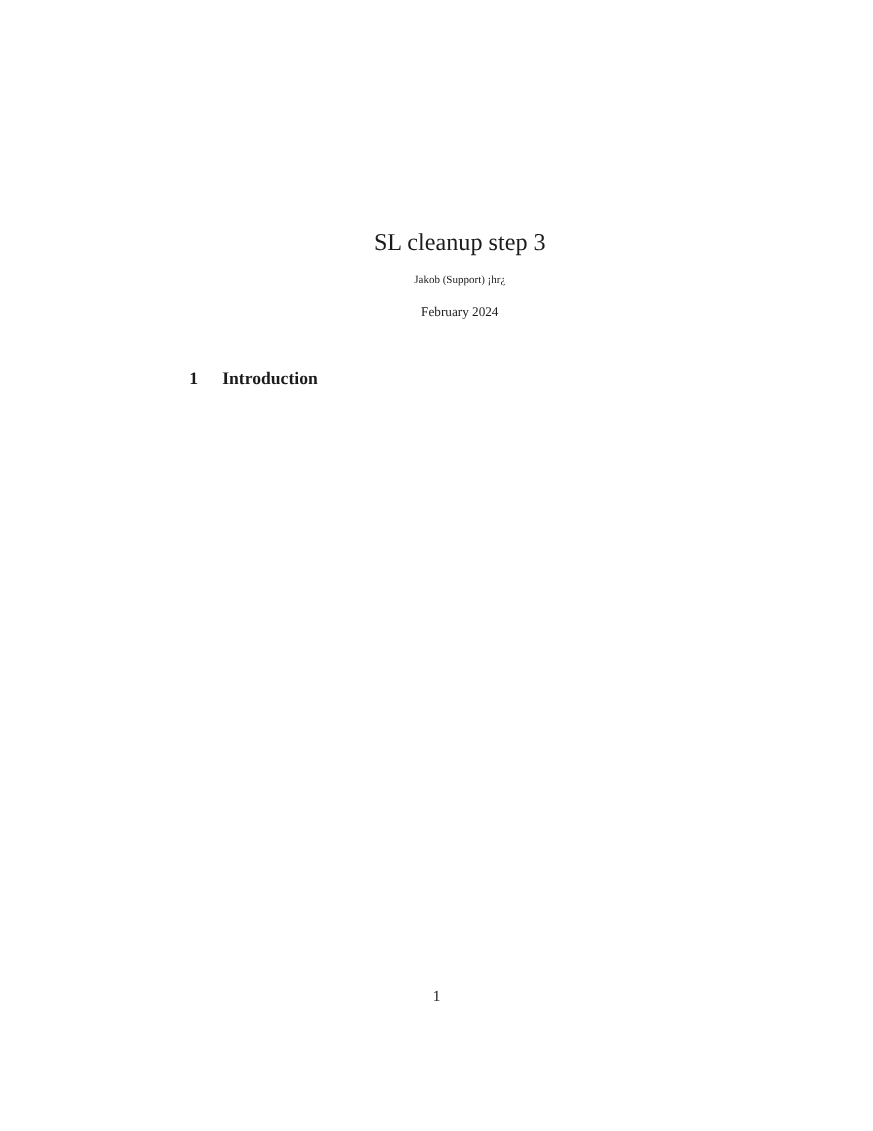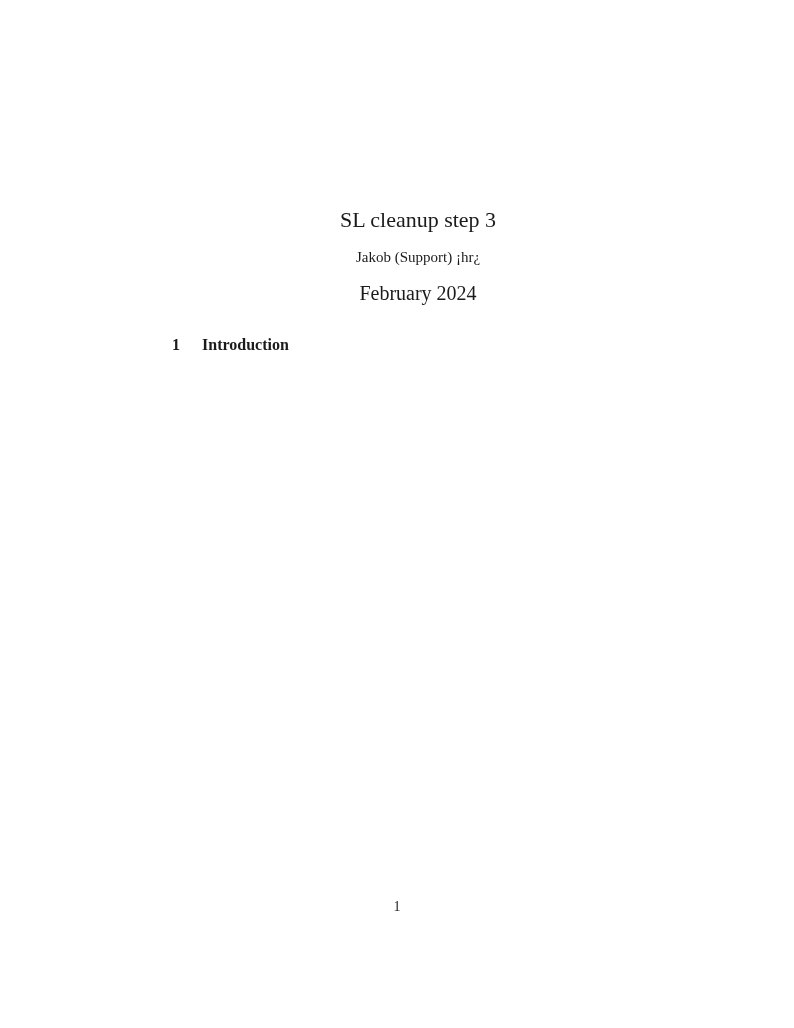--- a/index.html
+++ b/index.html
@@ -24,27 +24,27 @@
     text-align: center;
     padding-left: 42px;
   }
   .doc-title {
     font-size: 22px;
     font-weight: 400;
     line-height: 1.15;
     margin: 0;
   }
   .doc-author {
-    font-size: 15px;
+    font-size: 10px;
     font-weight: 400;
     margin: 16px;
     margin-top: 17px;
   }
   .doc-date {
-    font-size: 20px;
+    font-size: 12px;
     font-weight: 400;
     margin: 16px;
     margin-top: 13px;
   }
   .section-heading {
     position: absolute;
     top: 336px;
     left: 172px;
     font-size: 16px;
     font-weight: 700;

